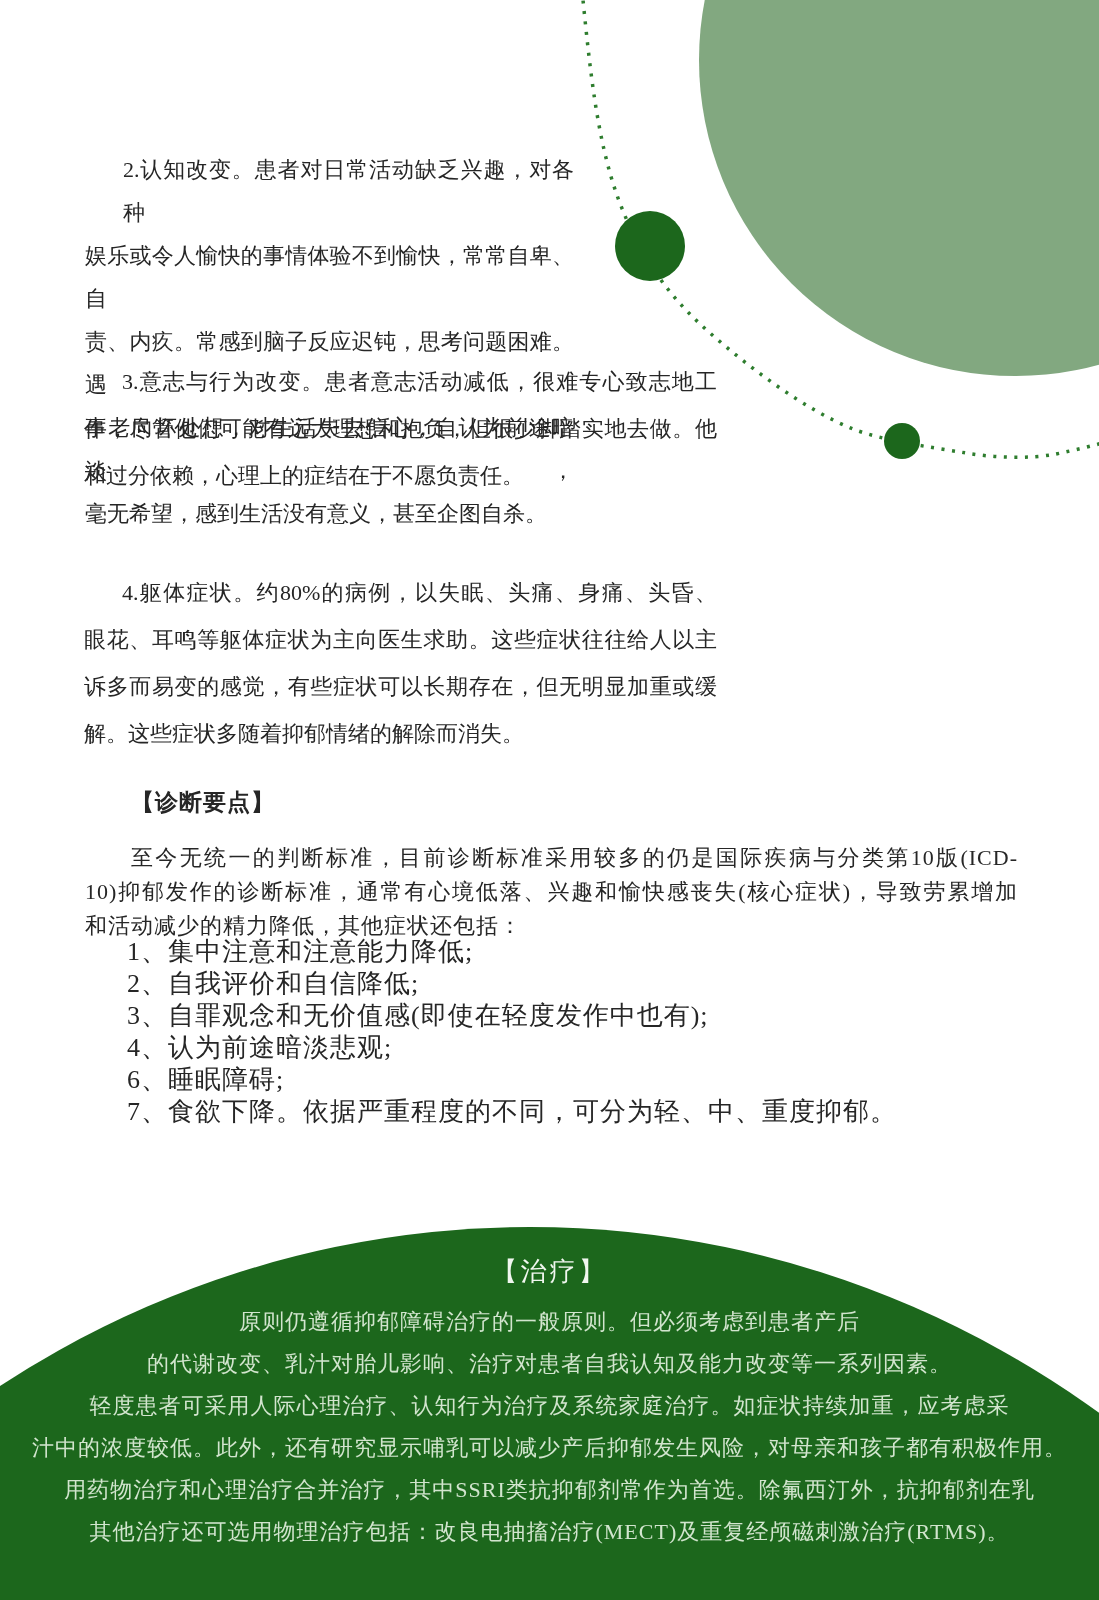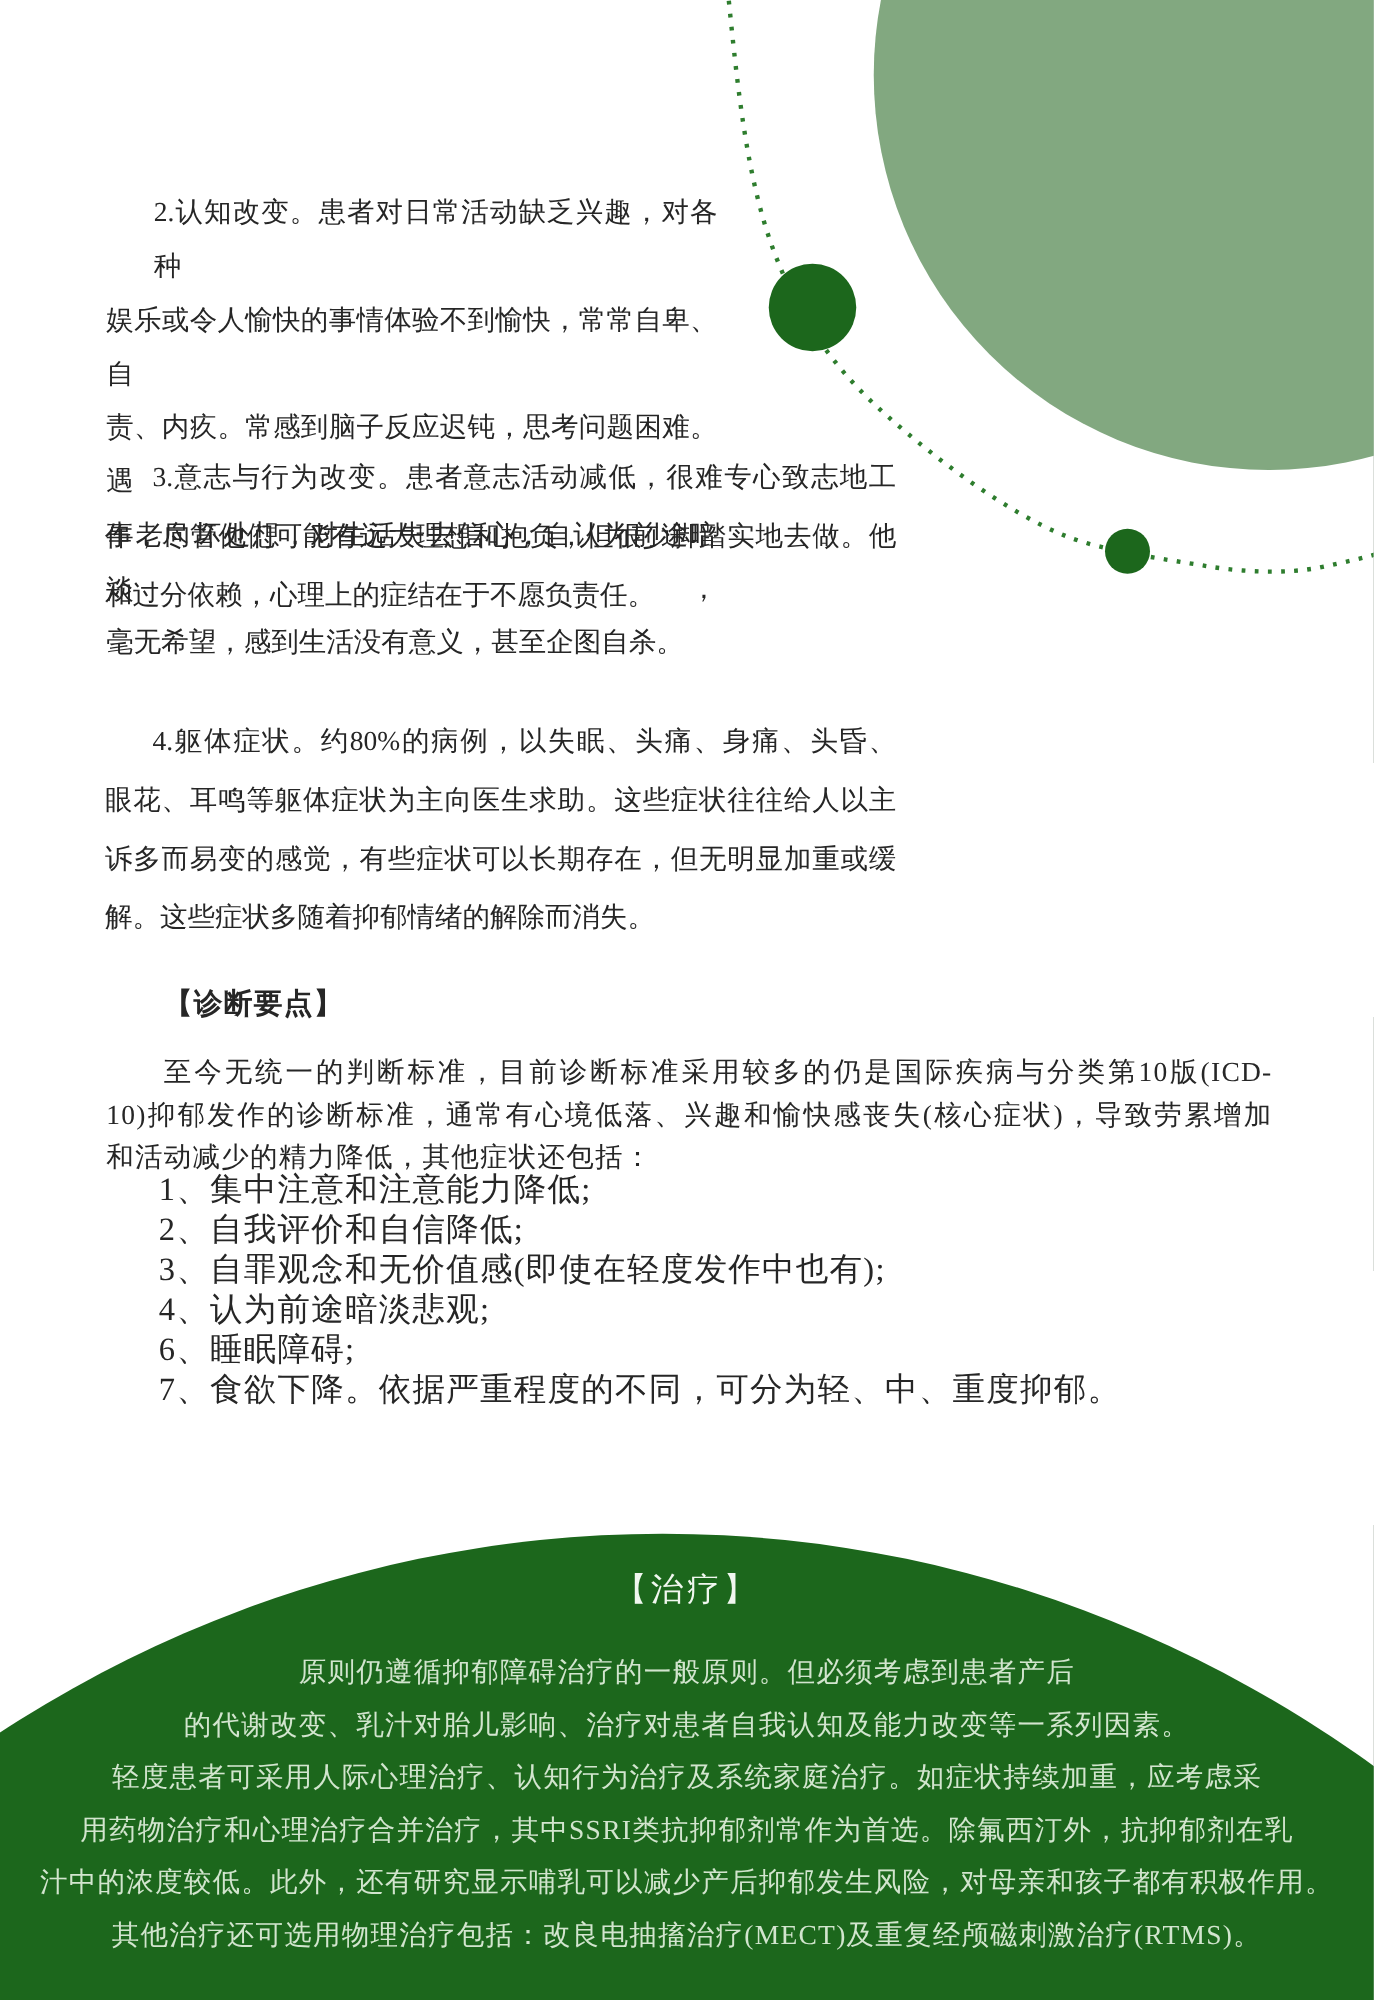--- a/index.html
+++ b/index.html
@@ -44,21 +44,21 @@
     position:absolute;left:-470px;top:1227px;width:2000px;height:2092px;
     border-radius:50%;background:var(--dark-green);z-index:1;
   }
   .dome-text{
     left:0;top:1251px;width:1099px;
     text-align:center;color:var(--dome-text);
     font-size:22px;line-height:42px;letter-spacing:1px;
   }
   .dome-title{
     font-size:26px;color:var(--dome-title);letter-spacing:3px;line-height:42px;
-    margin-bottom:24px;
+    margin-bottom:8px;
   }
 </style>
 </head>
 <body>
 
 <div class="page">
 
   <div class="decor-layer">
     <div class="light-circle"></div>
     <svg class="decor-svg" width="1099" height="1600" viewBox="0 0 1099 1600">
@@ -112,18 +112,18 @@
     <div class="ln">7、食欲下降。依据严重程度的不同，可分为轻、中、重度抑郁。</div>
   </div>
 
   <div class="dome"></div>
 
   <div class="textblock dome-text">
     <div class="dome-title">【治疗】</div>
     <div class="ln">原则仍遵循抑郁障碍治疗的一般原则。但必须考虑到患者产后</div>
     <div class="ln">的代谢改变、乳汁对胎儿影响、治疗对患者自我认知及能力改变等一系列因素。</div>
     <div class="ln">轻度患者可采用人际心理治疗、认知行为治疗及系统家庭治疗。如症状持续加重，应考虑采</div>
+    <div class="ln">汁中的浓度较低。此外，还有研究显示哺乳可以减少产后抑郁发生风险，对母亲和孩子都有积极作用。</div>
     <div class="ln">用药物治疗和心理治疗合并治疗，其中SSRI类抗抑郁剂常作为首选。除氟西汀外，抗抑郁剂在乳</div>
-    <div class="ln">汁中的浓度较低。此外，还有研究显示哺乳可以减少产后抑郁发生风险，对母亲和孩子都有积极作用。</div>
     <div class="ln">其他治疗还可选用物理治疗包括：改良电抽搐治疗(MECT)及重复经颅磁刺激治疗(RTMS)。</div>
   </div>
 
 </div>
 
 </body></html>

